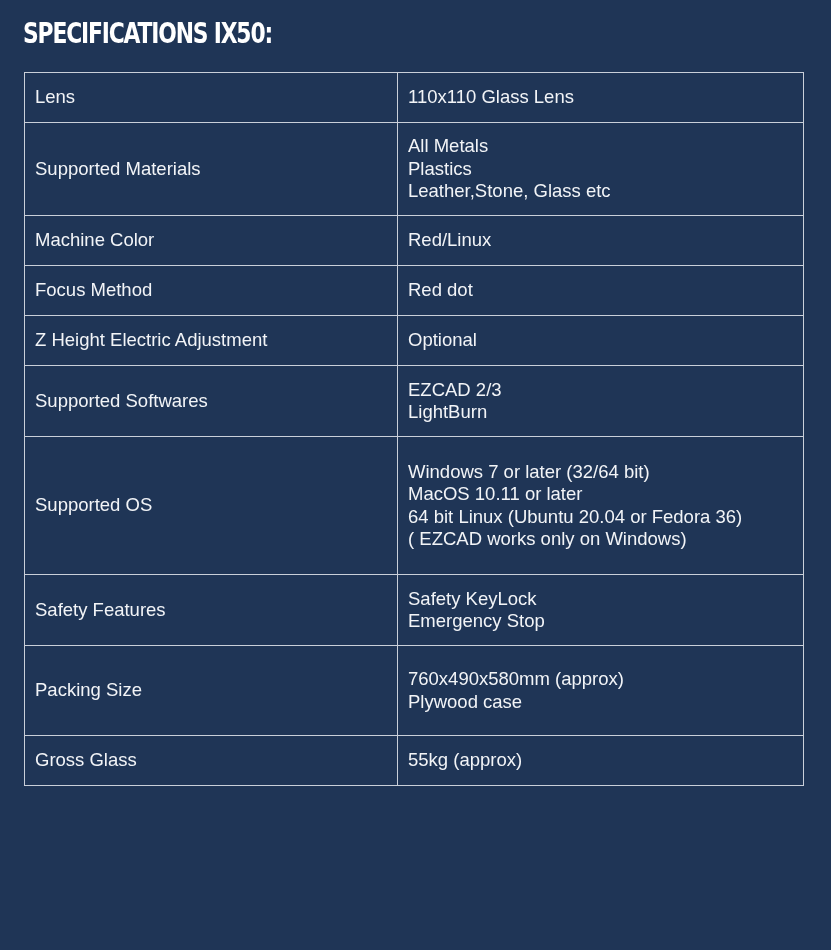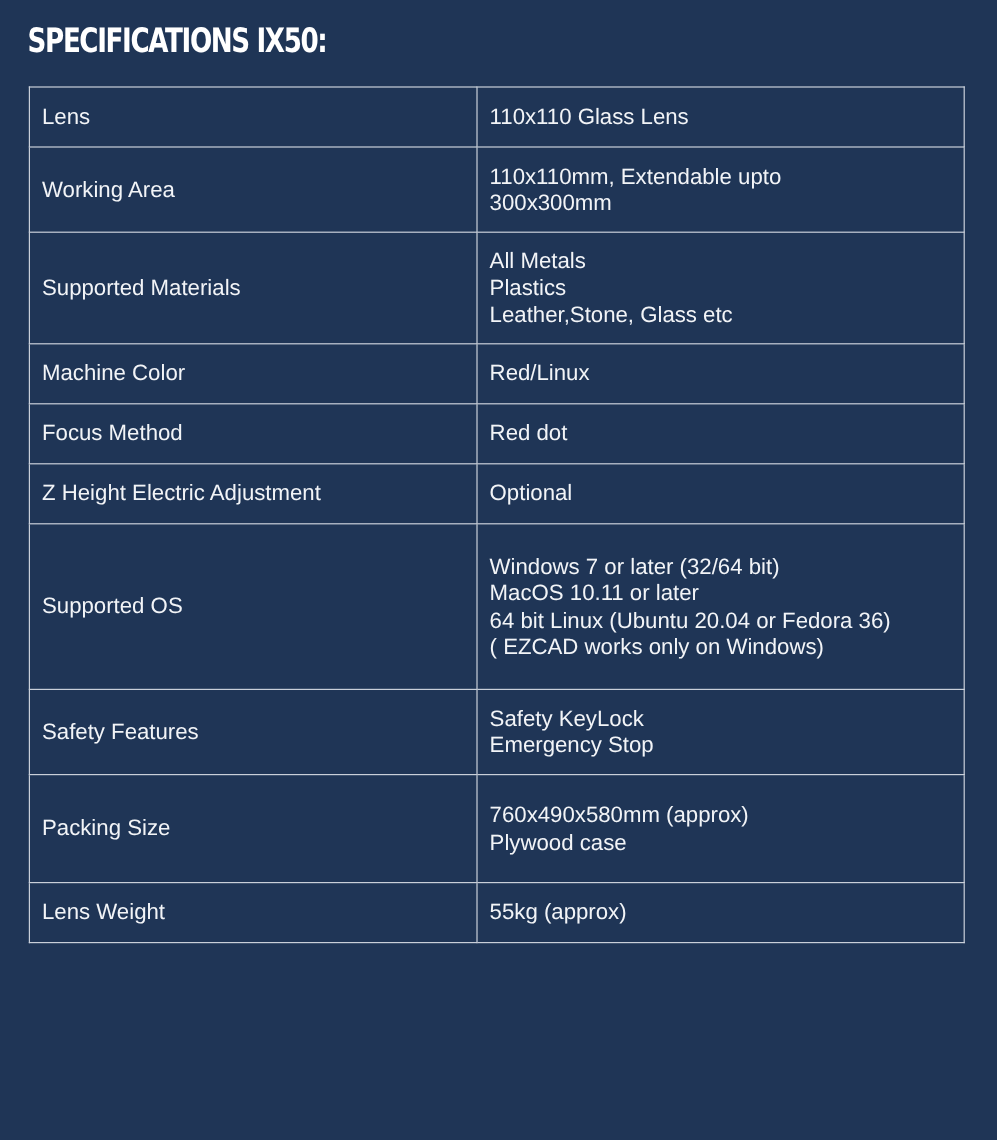--- a/index.html
+++ b/index.html
@@ -49,27 +49,20 @@
 <h1 class="title">SPECIFICATIONS IX50:</h1>
 
 <table class="specs">
   <tbody id="spec-body">
       <tr style="height: 50px;">
         <td class="key">Lens</td>
         <td class="val">
           <span class="line">110x110 Glass Lens</span>
         </td>
       </tr>
-      <tr style="height: 71px;">
-        <td class="key">Working Area</td>
-        <td class="val">
-          <span class="line">110x110mm, Extendable upto</span>
-          <span class="line">300x300mm</span>
-        </td>
-      </tr>
       <tr style="height: 93px;">
         <td class="key">Supported Materials</td>
         <td class="val">
           <span class="line">All Metals</span>
           <span class="line">Plastics</span>
           <span class="line">Leather,Stone, Glass etc</span>
         </td>
       </tr>
       <tr style="height: 50px; padding-left: 32px;">
         <td class="key">Machine Color</td>
@@ -82,20 +75,27 @@
         <td class="val">
           <span class="line">Red dot</span>
         </td>
       </tr>
       <tr style="height: 50px;">
         <td class="key">Z Height Electric Adjustment</td>
         <td class="val">
           <span class="line">Optional</span>
         </td>
       </tr>
+      <tr style="height: 71px;">
+        <td class="key">Supported Softwares</td>
+        <td class="val">
+          <span class="line">EZCAD 2/3</span>
+          <span class="line">LightBurn</span>
+        </td>
+      </tr>
       <tr style="height: 138px;">
         <td class="key">Supported OS</td>
         <td class="val">
           <span class="line">Windows 7 or later (32/64 bit)</span>
           <span class="line">MacOS 10.11 or later</span>
           <span class="line">64 bit Linux (Ubuntu 20.04 or Fedora 36)</span>
           <span class="line">( EZCAD works only on Windows)</span>
         </td>
       </tr>
       <tr style="height: 71px;">
@@ -106,19 +106,19 @@
         </td>
       </tr>
       <tr style="height: 90px;">
         <td class="key">Packing Size</td>
         <td class="val">
           <span class="line">760x490x580mm (approx)</span>
           <span class="line">Plywood case</span>
         </td>
       </tr>
       <tr style="height: 50px;">
-        <td class="key">Lens Weight</td>
+        <td class="key">Gross Glass</td>
         <td class="val">
           <span class="line">55kg (approx)</span>
         </td>
       </tr>
     </tbody>
 </table>
 
 </body></html>

